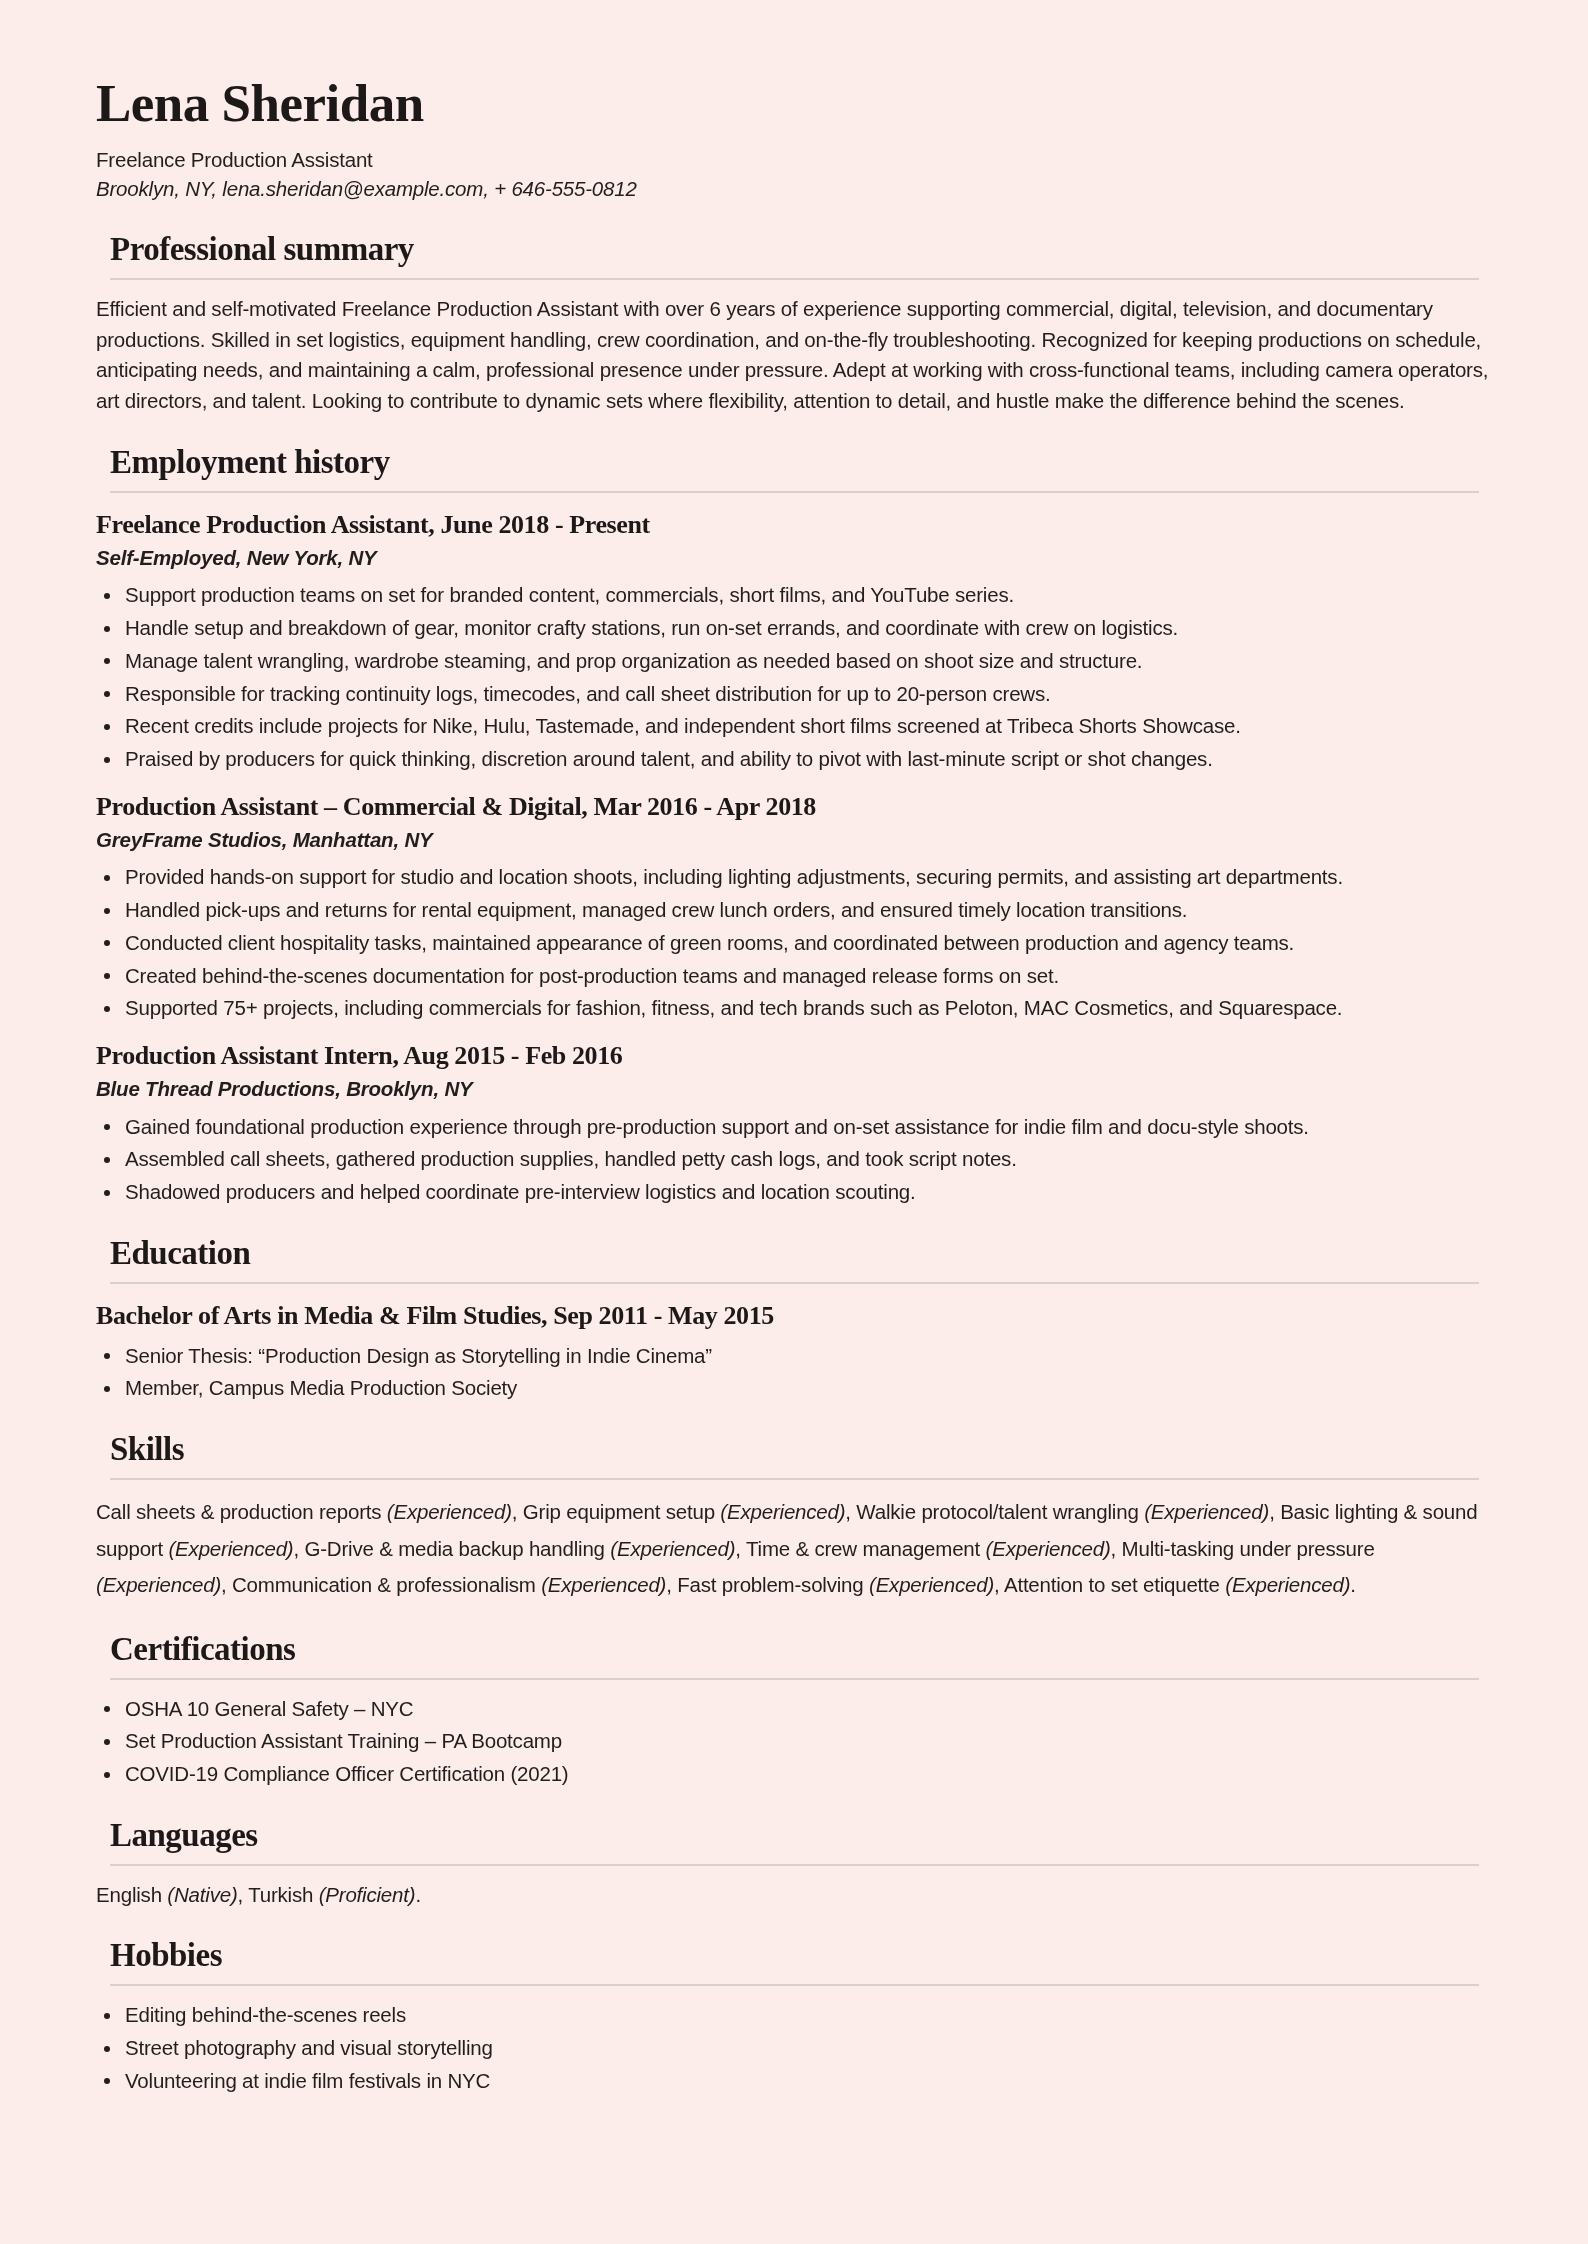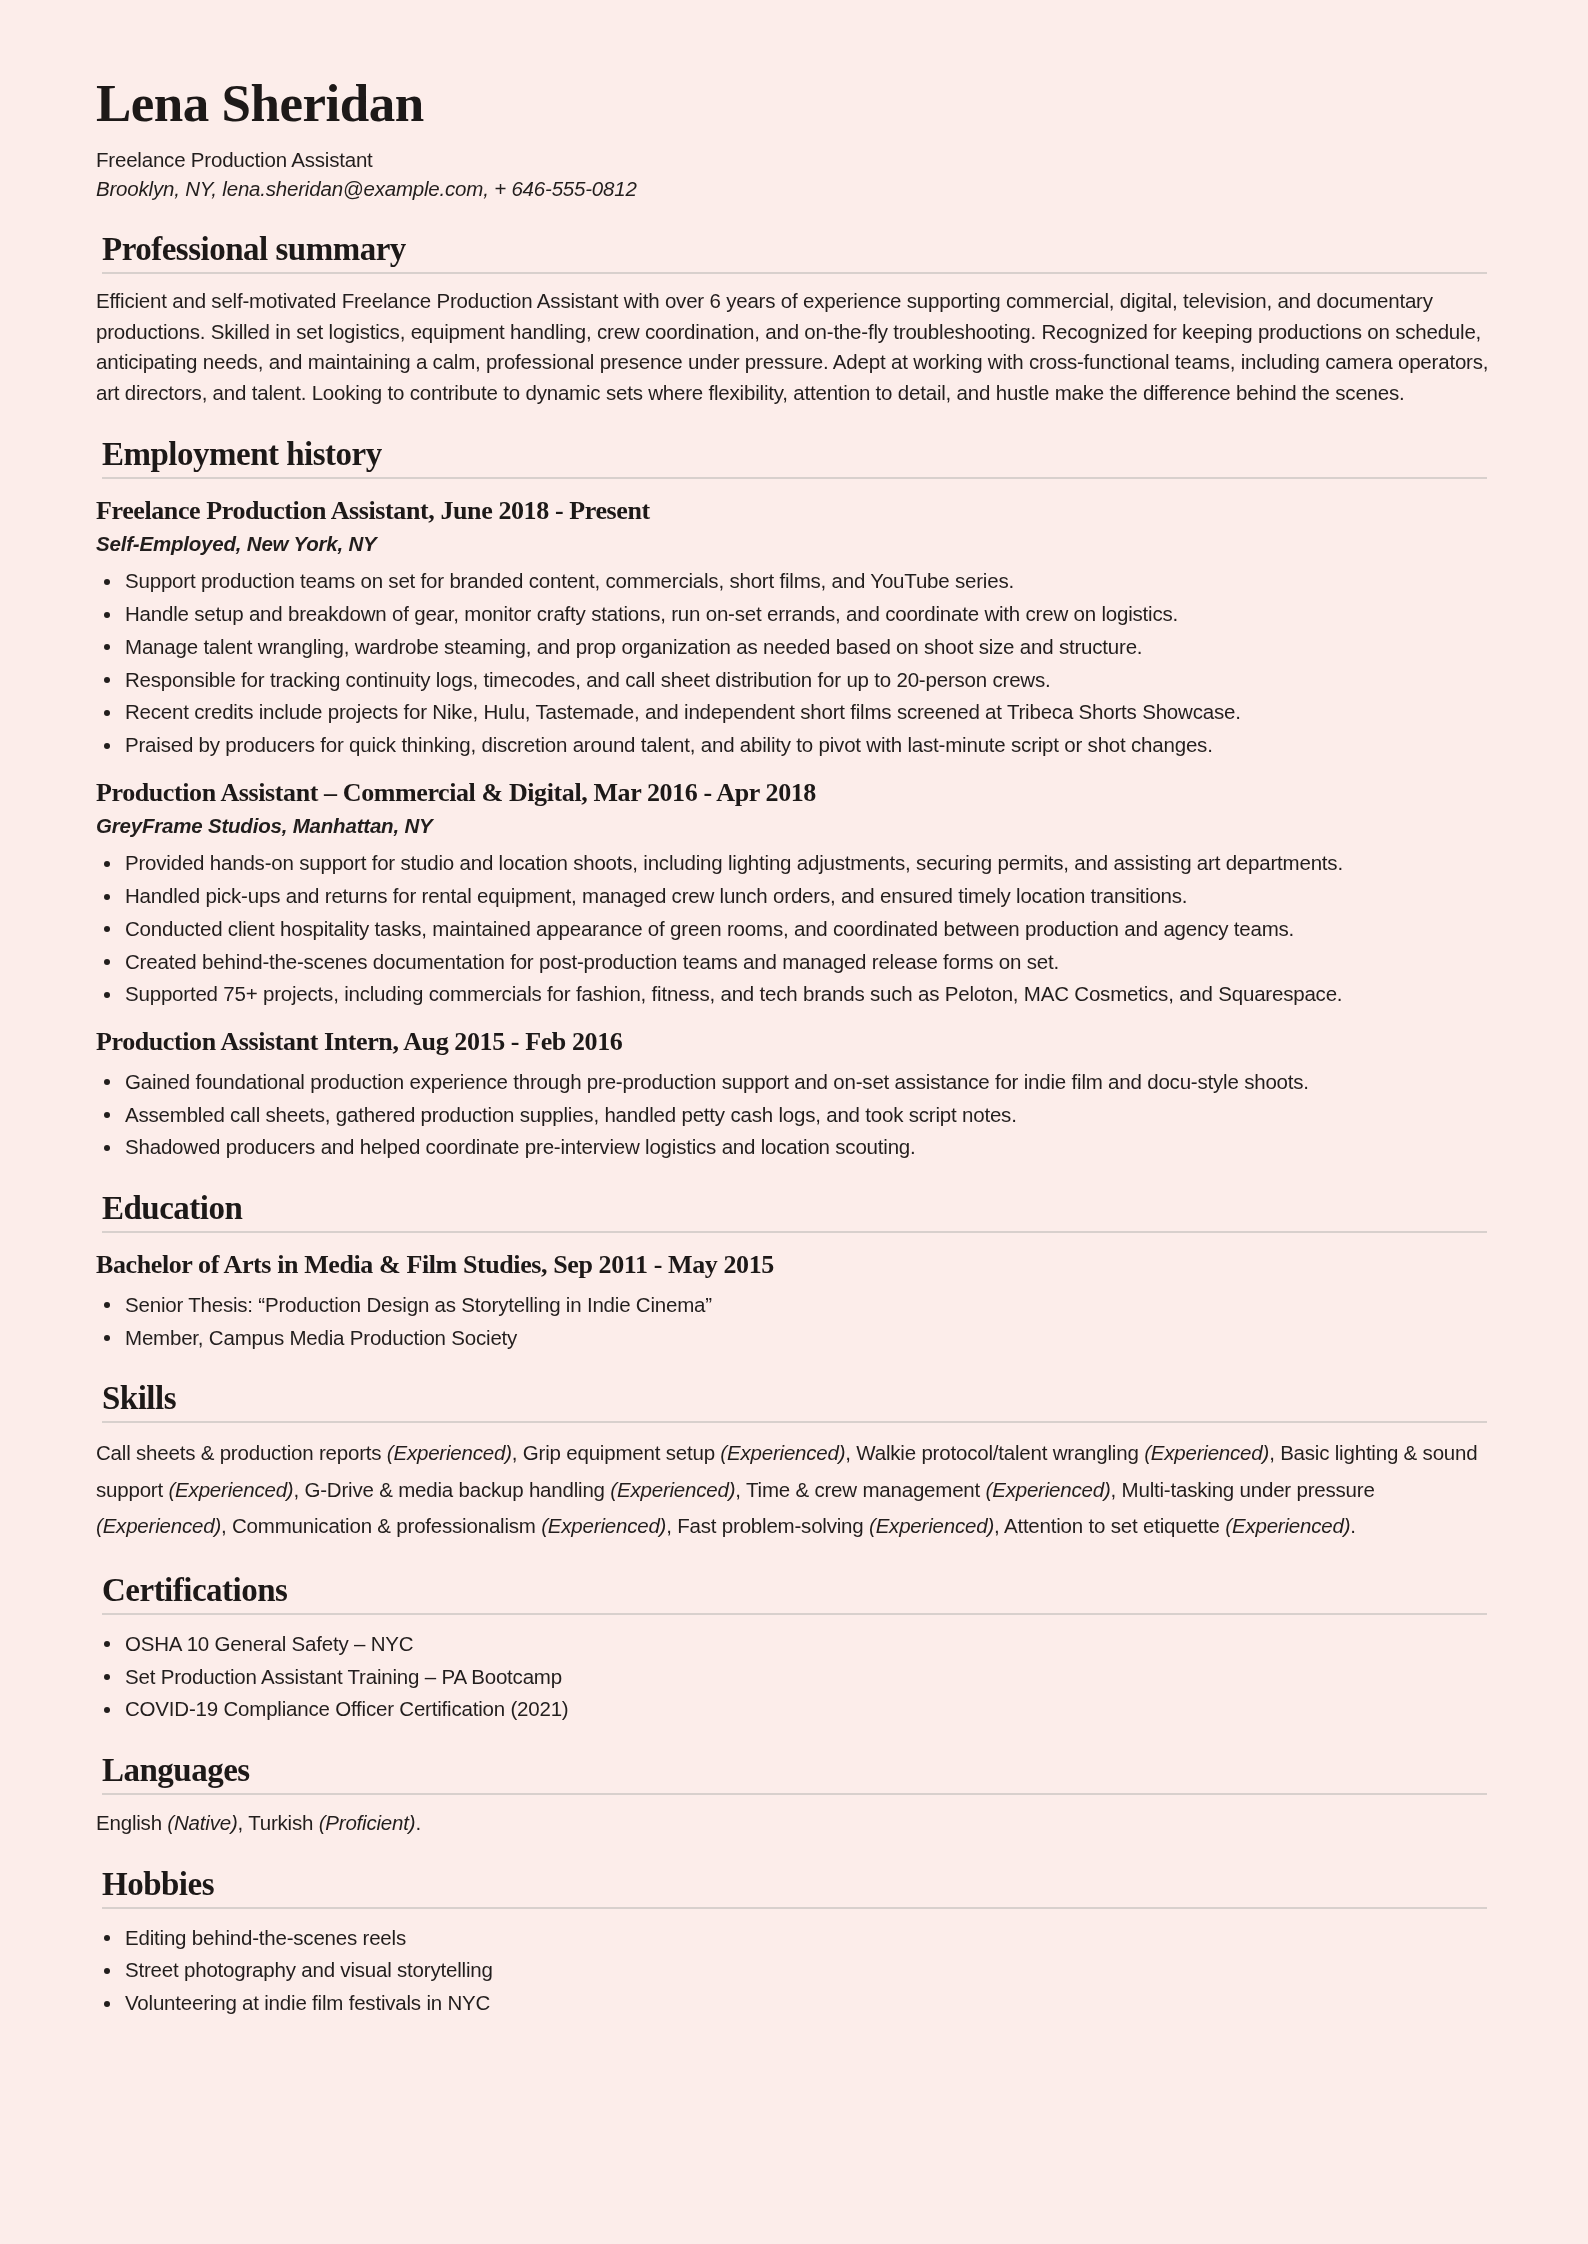--- a/index.html
+++ b/index.html
@@ -38,22 +38,22 @@
 
   
   section { margin-top: 27px; }
   h2 {
     font-family: "Liberation Serif", serif;
     font-weight: 700;
     font-size: 33px;
     line-height: 1.15;
     letter-spacing: -0.5px;
     color: var(--heading);
-    margin: 6px;
-    padding-bottom: 3px;
+    margin: 14px;
+    padding-bottom: 9px;
     border-bottom: 2px solid var(--rule);
   }
   .section-body { margin-top: 4px; }
   p.body-text { margin: 12px 0 0 0; }
 
   
   .entry { margin-top: 15px; }
   .entry h3 {
     font-family: "Liberation Serif", serif;
     font-weight: 700;
@@ -139,20 +139,21 @@
               <li>Conducted client hospitality tasks, maintained appearance of green rooms, and coordinated between production and agency teams.</li>
 
               <li>Created behind-the-scenes documentation for post-production teams and managed release forms on set.</li>
 
               <li>Supported 75+ projects, including commercials for fashion, fitness, and tech brands such as Peloton, MAC Cosmetics, and Squarespace.</li>
             </ul>
         </article>
 
         <article class="entry">
           <h3>Production Assistant Intern, Aug 2015 - Feb 2016</h3>
+          <p class="meta">Blue Thread Productions, Brooklyn, NY</p>
           <ul class="bullets">
 
               <li>Gained foundational production experience through pre-production support and on-set assistance for indie film and docu-style shoots.</li>
 
               <li>Assembled call sheets, gathered production supplies, handled petty cash logs, and took script notes.</li>
 
               <li>Shadowed producers and helped coordinate pre-interview logistics and location scouting.</li>
 
             </ul>
         </article>

